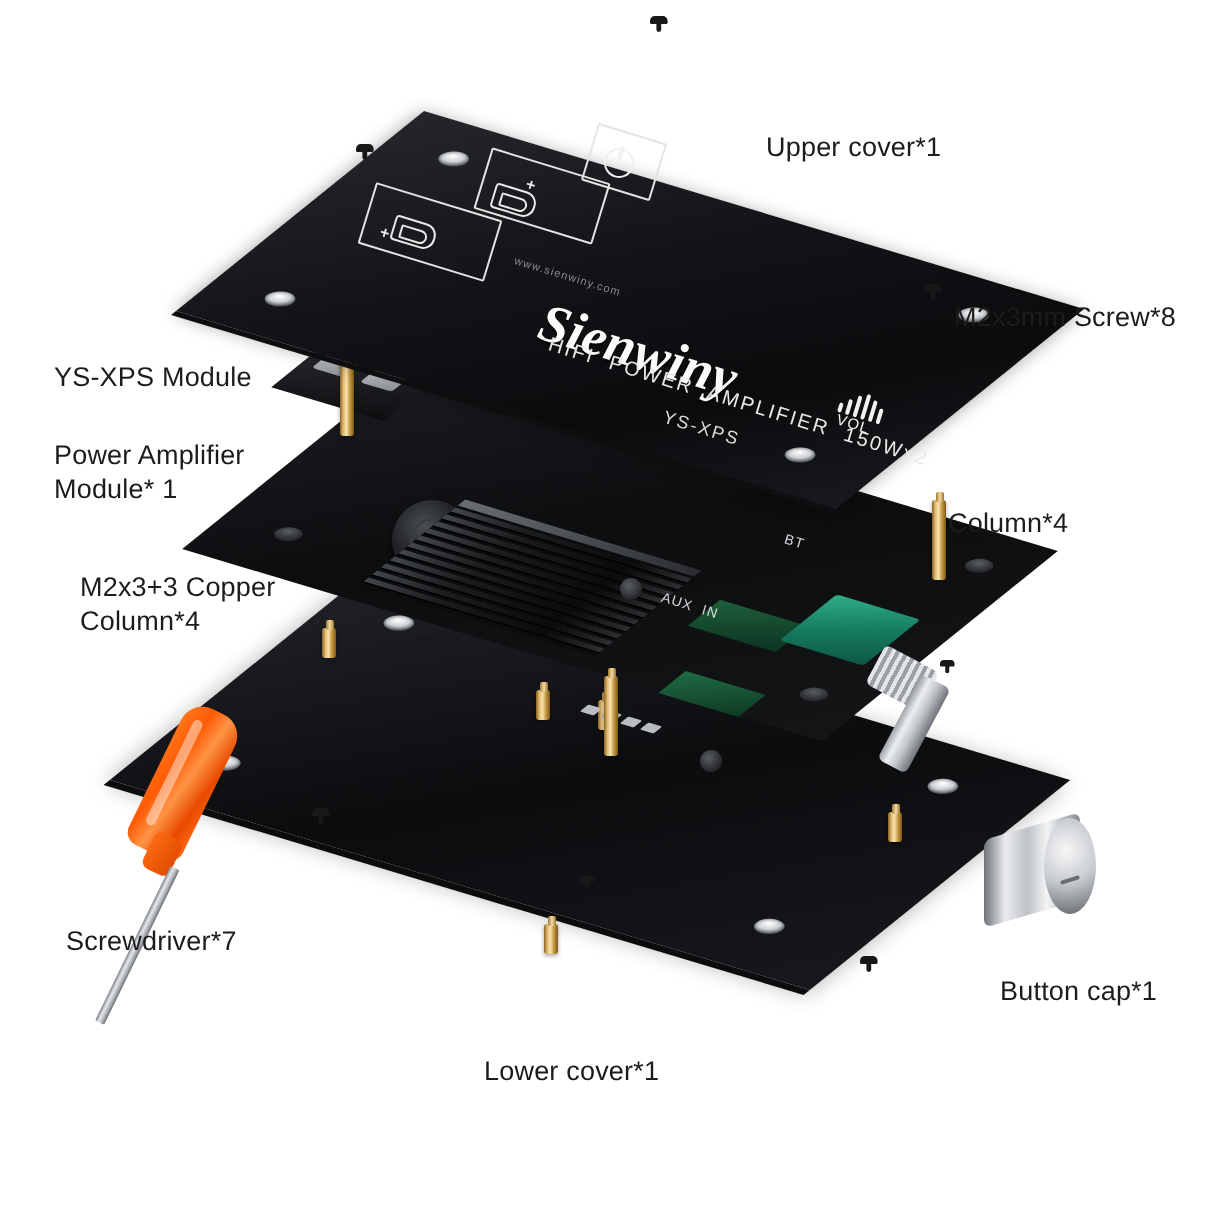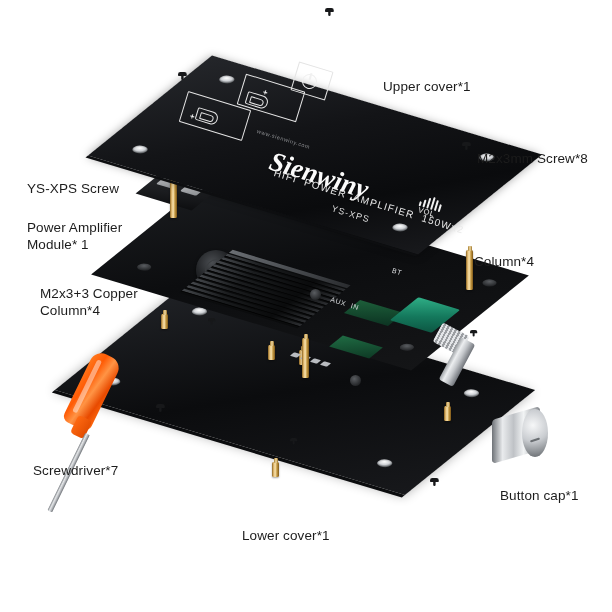--- a/index.html
+++ b/index.html
@@ -429,24 +429,24 @@
     <div id="sd-handle"></div>
     <div id="sd-neck"></div>
     <div id="sd-shaft"></div>
   </div>
 
   <div id="button-cap">
     <div id="bc-body"></div>
     <div id="bc-face"></div>
   </div>
 
-  <div class="label" style="left:383px;top:78px;">Upper cover*1</div>
+  <div class="label" style="left:383px;top:65px;">Upper cover*1</div>
   <div class="label" style="left:477px;top:150px;">M2x3mm Screw*8</div>
 
-  <div class="label" style="left:27px;top:180px;">YS-XPS Screw</div>
+  <div class="label" style="left:27px;top:180px;">YS-XPS Module</div>
   <div class="label" style="left:27px;top:219px;">Power Amplifier</div>
   <div class="label" style="left:27px;top:236px;">Module* 1</div>
 
   <div class="label" style="left:474px;top:253px;">Column*4</div>
 
   <div class="label" style="left:40px;top:285px;">M2x3+3 Copper</div>
   <div class="label" style="left:40px;top:302px;">Column*4</div>
 
   <div class="label" style="left:33px;top:462px;">Screwdriver*7</div>
   <div class="label" style="left:242px;top:527px;">Lower cover*1</div>

